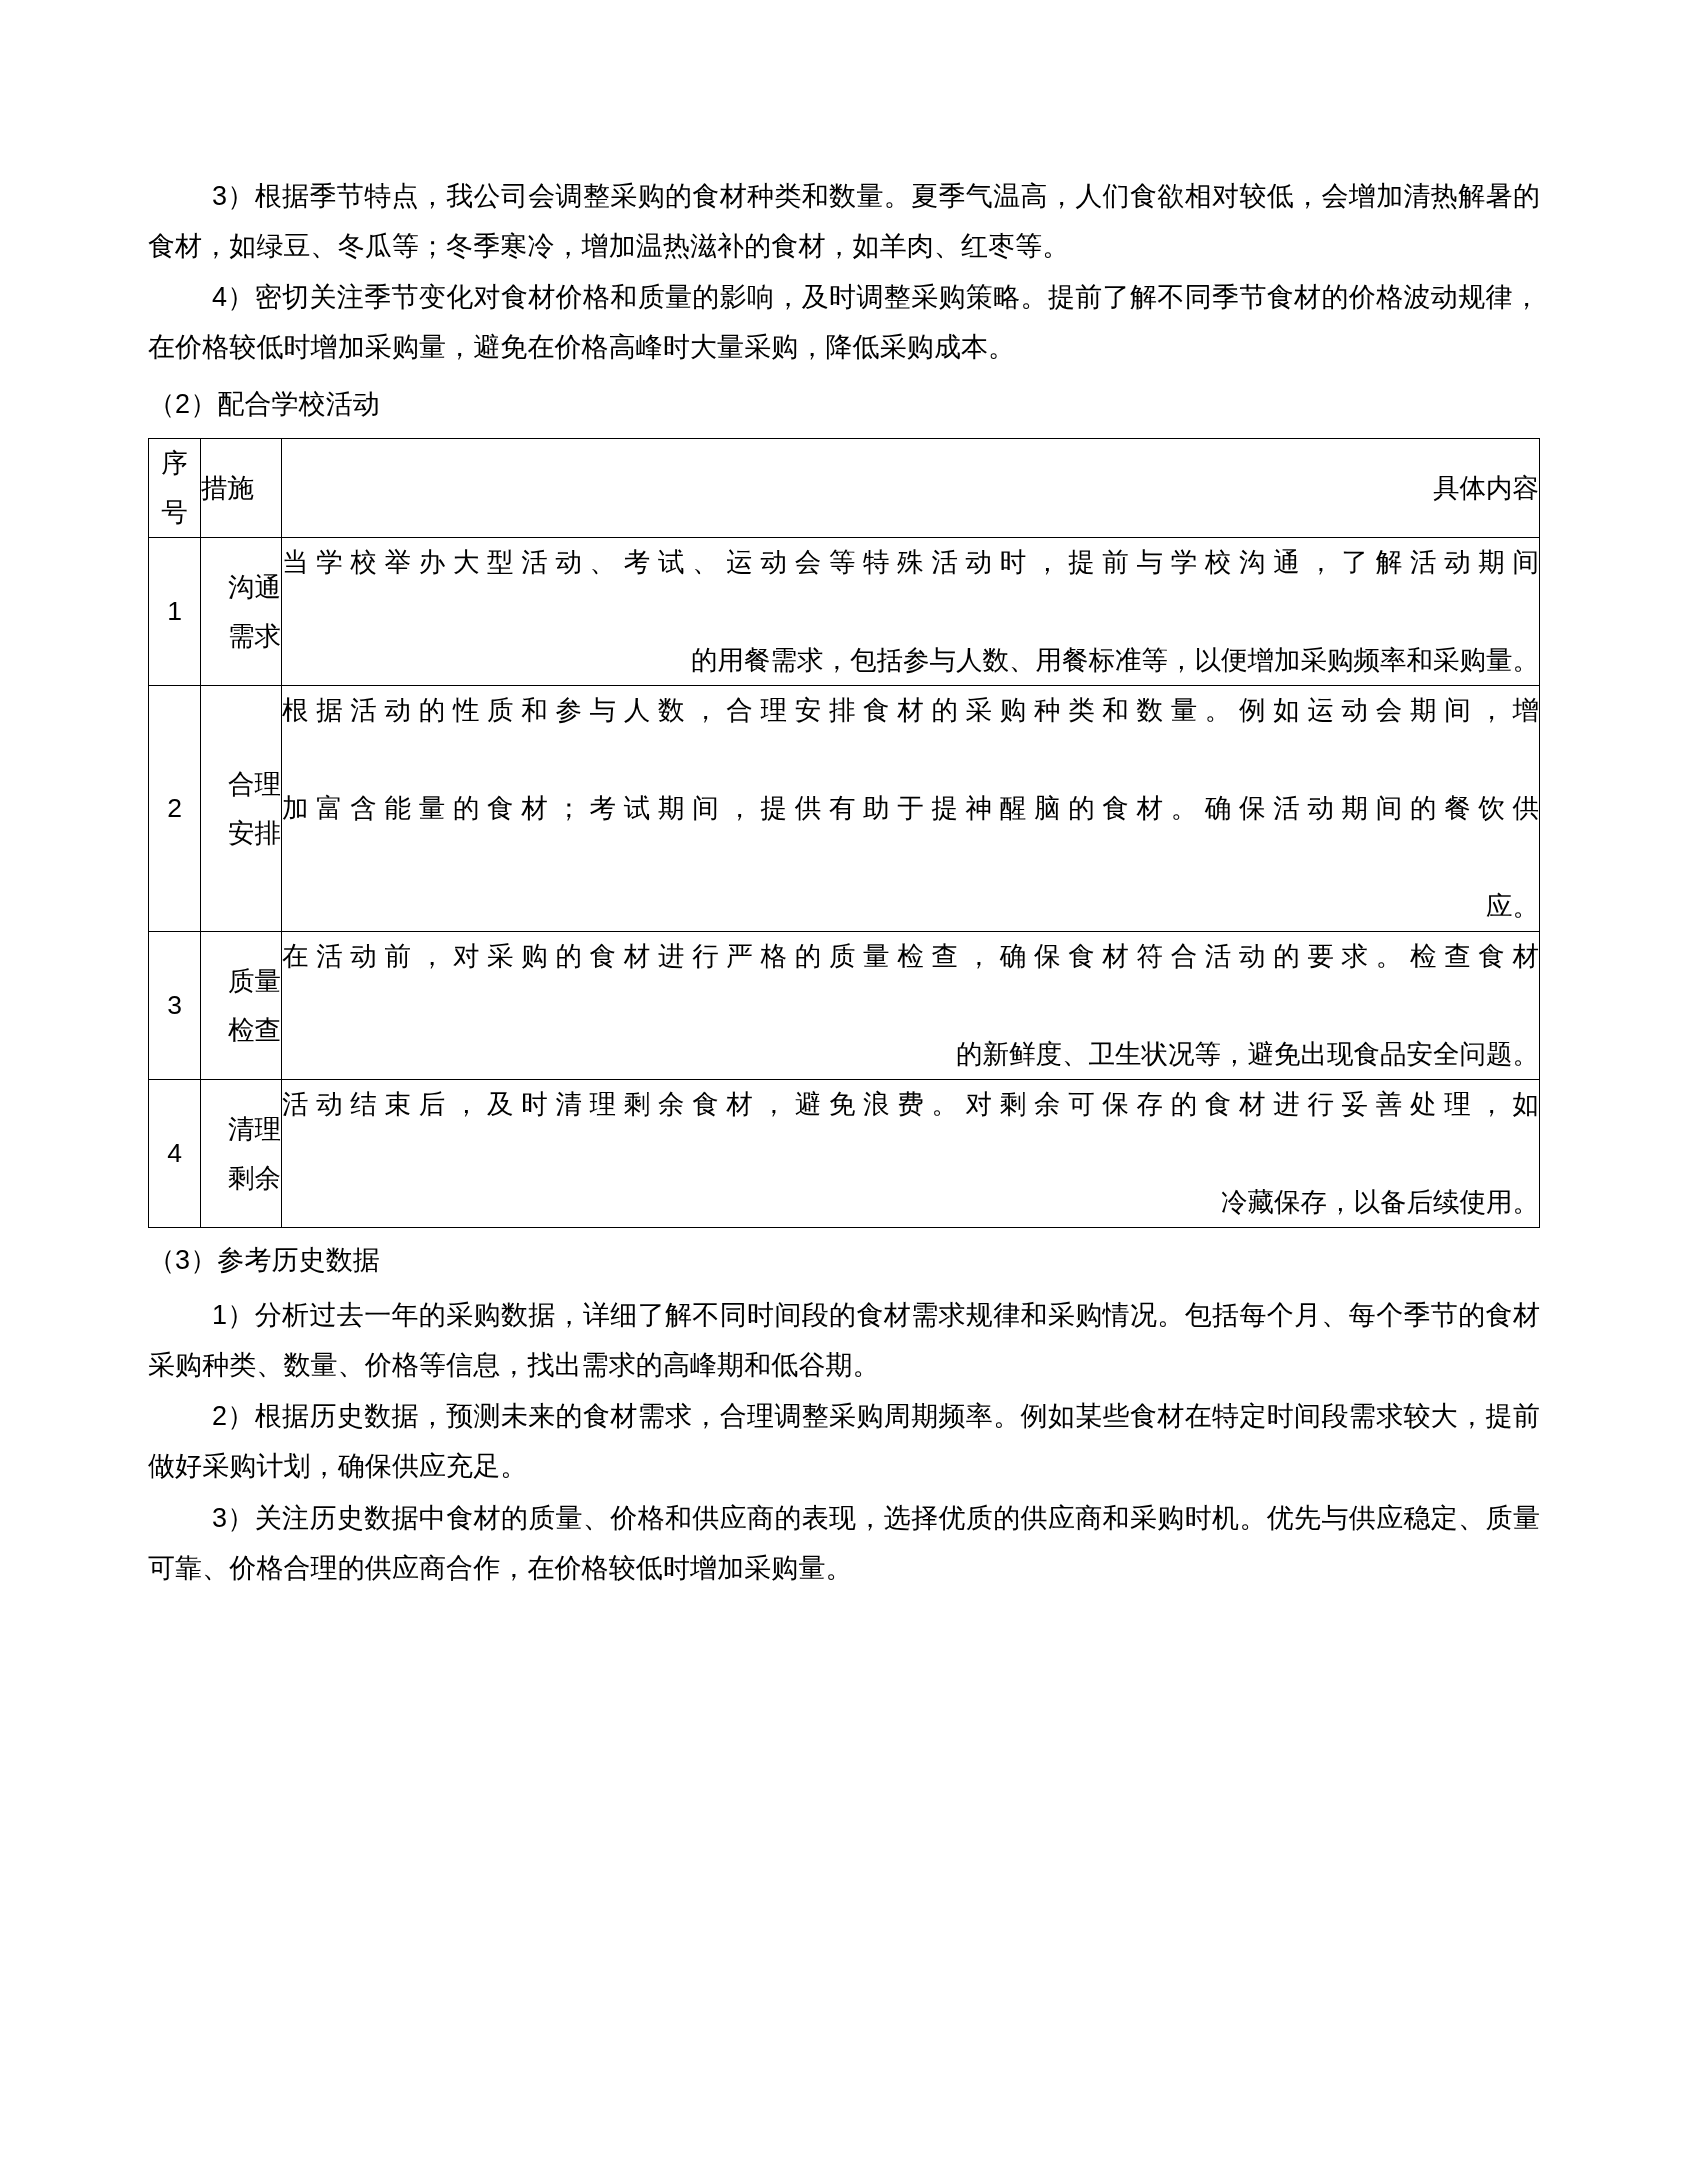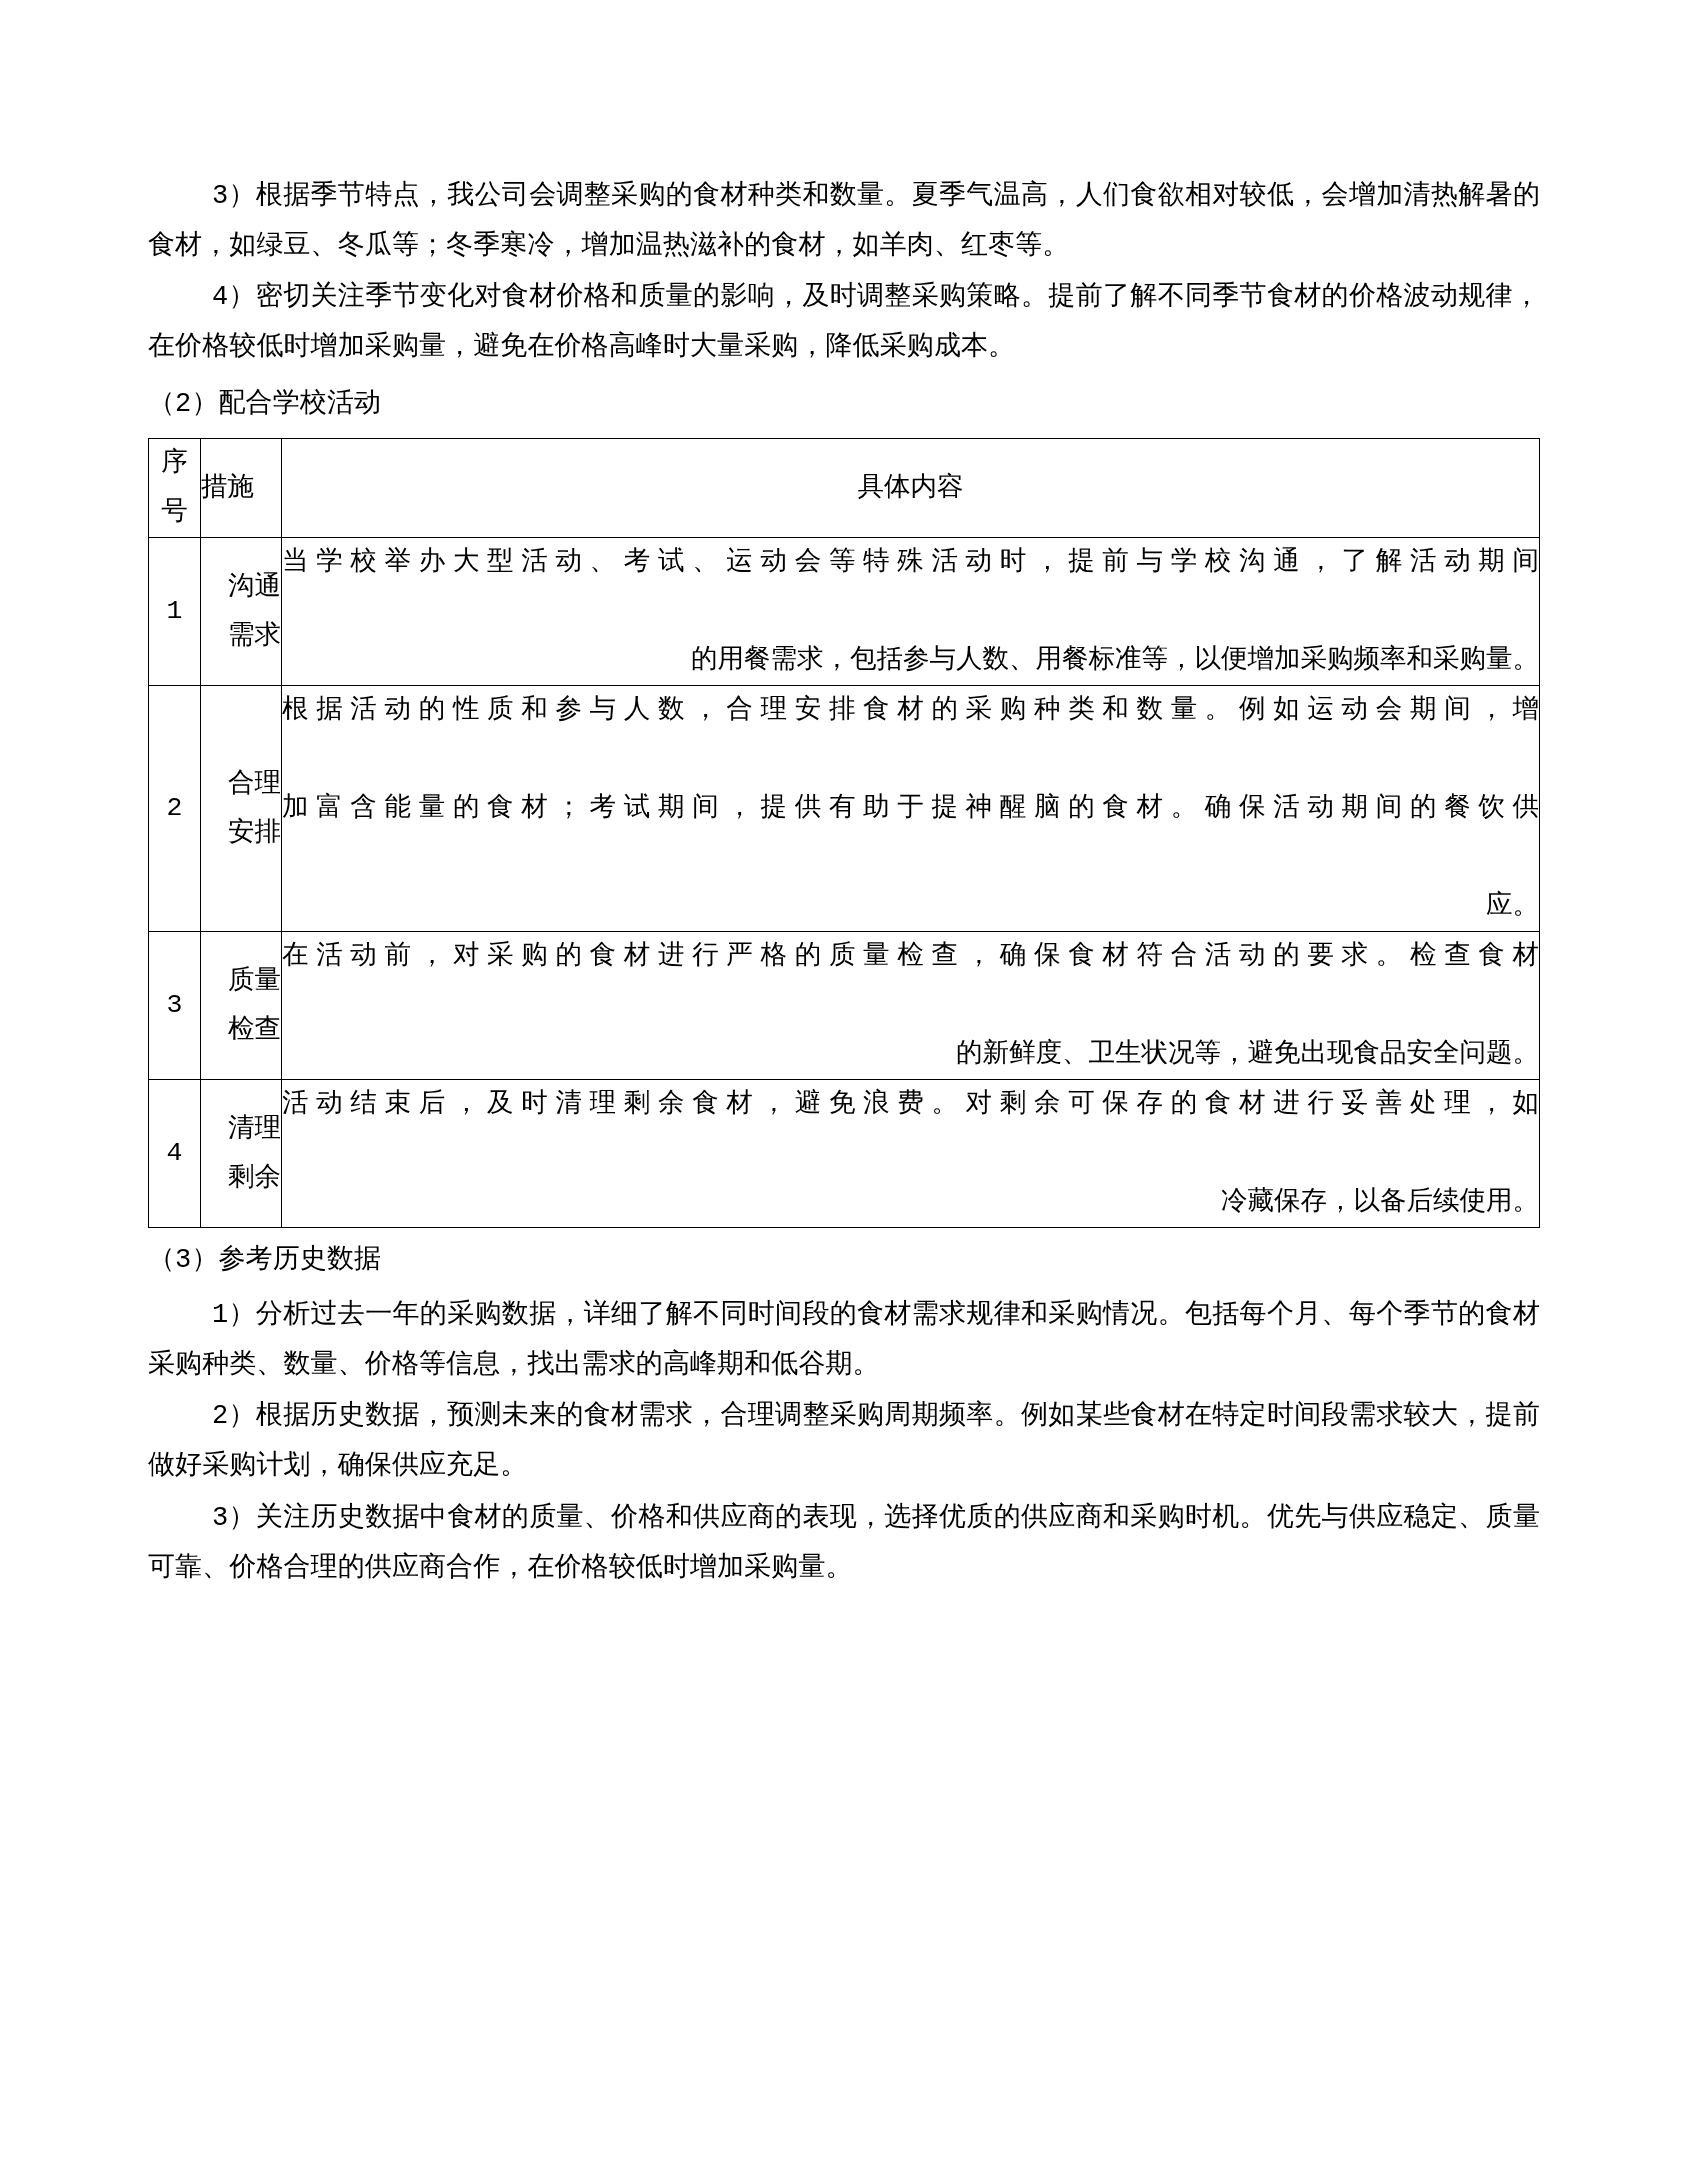--- a/index.html
+++ b/index.html
@@ -6,21 +6,21 @@
     margin: 0;
     padding: 0;
     background: #ffffff;
   }
   .page {
     position: relative;
     width: 1687px;
     height: 2183px;
     background: #ffffff;
     box-sizing: border-box;
-    font-family: Liberation Mono, monospace;
+    font-family: Liberation Sans, sans-serif;
     color: #000000;
     overflow: hidden;
   }
   .content {
     position: absolute;
     left: 148px;
     top: 171px;
     width: 1392px;
   }
 
@@ -88,21 +88,21 @@
     font-size: 26.5px;
     line-height: 46px;
     padding: 4px 0;
   }
   td.cell-head-meas {
     text-align: left;
     font-size: 26.5px;
     padding: 4px 0;
   }
   td.cell-head-body {
-    text-align: center;
+    text-align: right;
     font-size: 26.5px;
     padding: 4px 0;
   }
   
   .center-last {
     text-align: justify;
     text-justify: inter-ideograph;
   }
   .center-last > span.tail {
     display: block;

